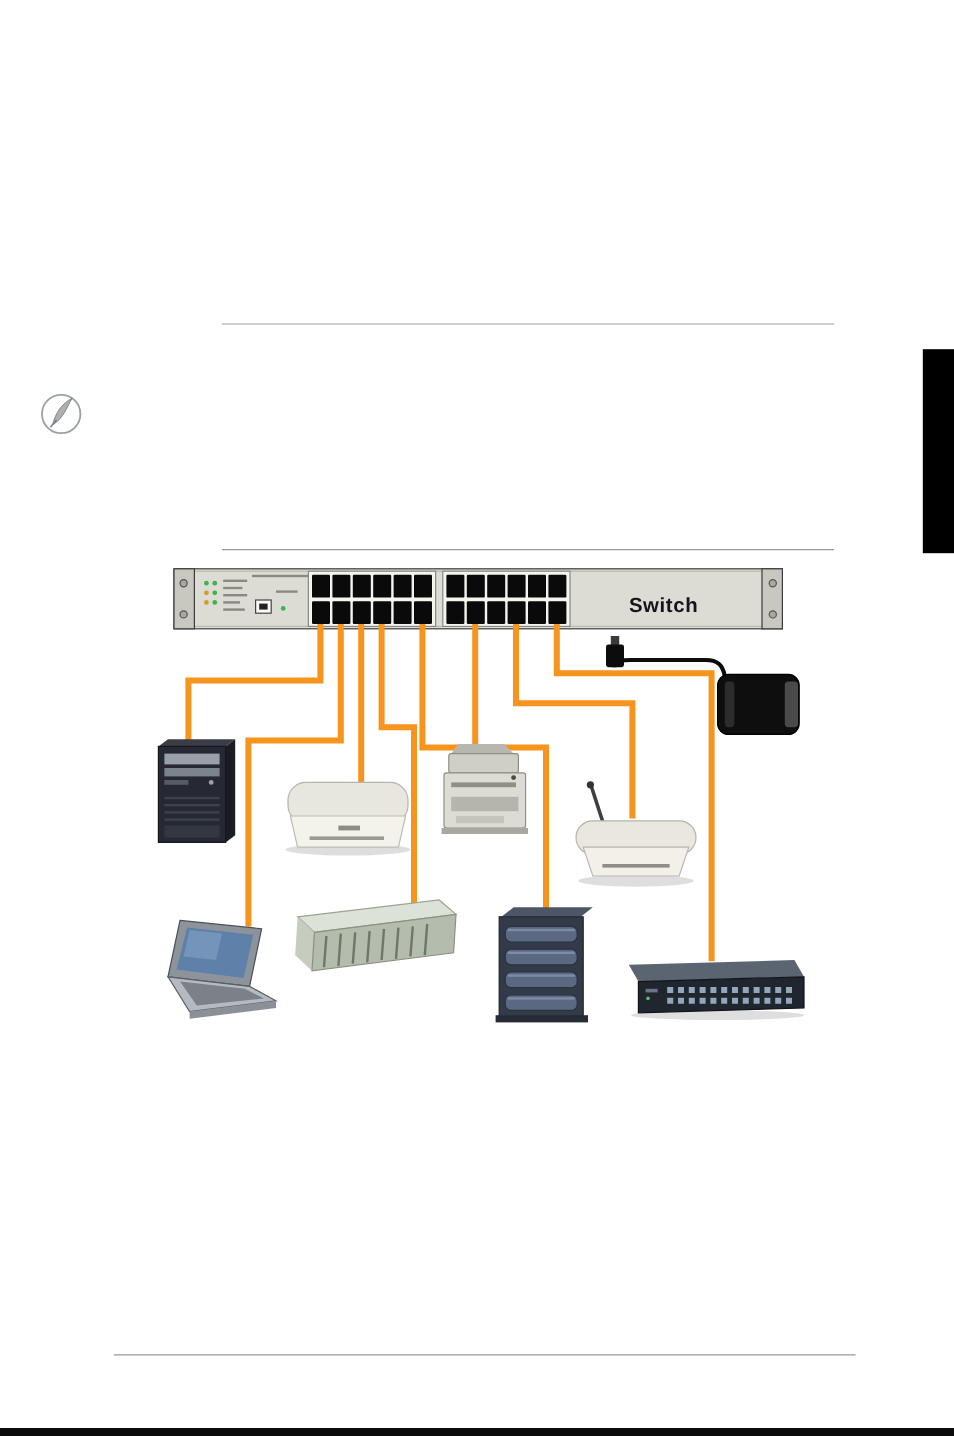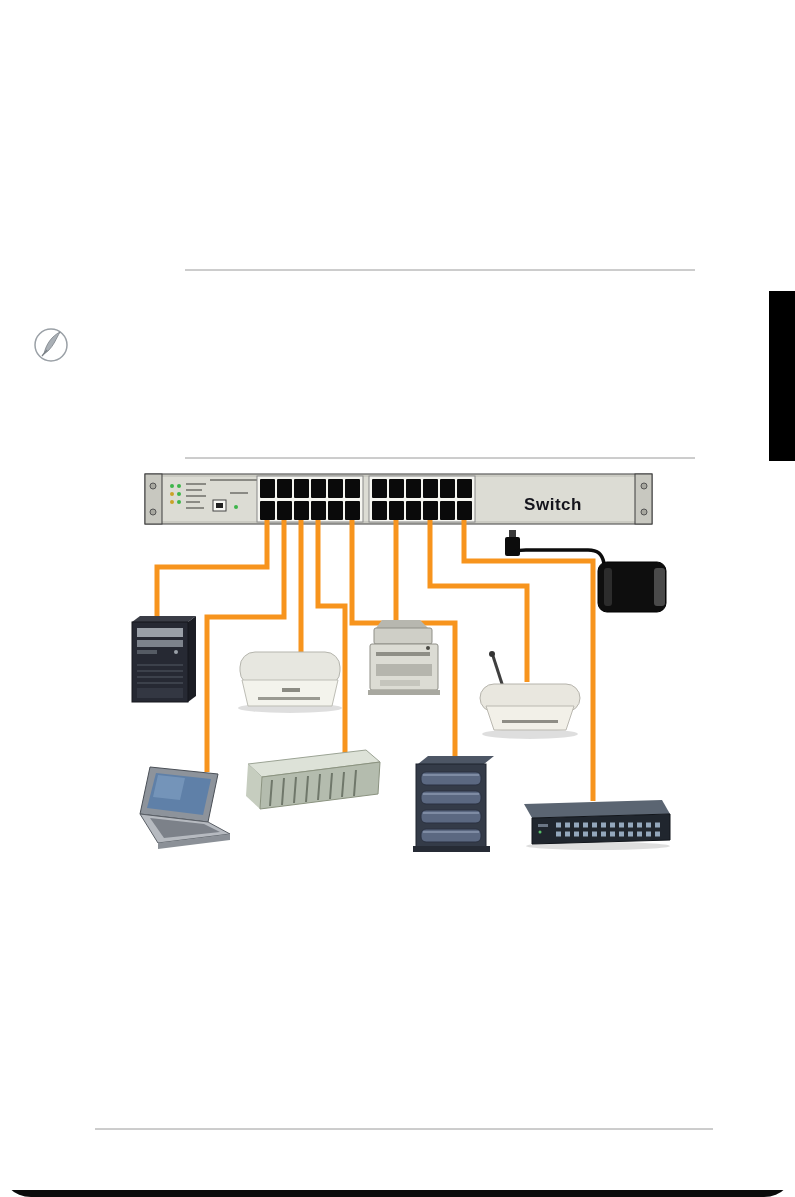--- a/index.html
+++ b/index.html
@@ -2,21 +2,20 @@
 <html><head>
 <meta charset="utf-8">
 <style>
   html,body{margin:0;padding:0;background:#ffffff;}
   .page{
     position:relative;
     width:795px;height:1197px;
     background:#ffffff;
     overflow:hidden;
     font-family:"Liberation Sans", sans-serif;
-    border-radius:31px;
   }
   .page svg{position:absolute;left:0;top:0;}
   .switch-label{
     font-family:"Liberation Sans", sans-serif;
     font-weight:bold;
     font-size:17px;
     letter-spacing:0.5px;
     fill:#14141c;
   }
 </style>

